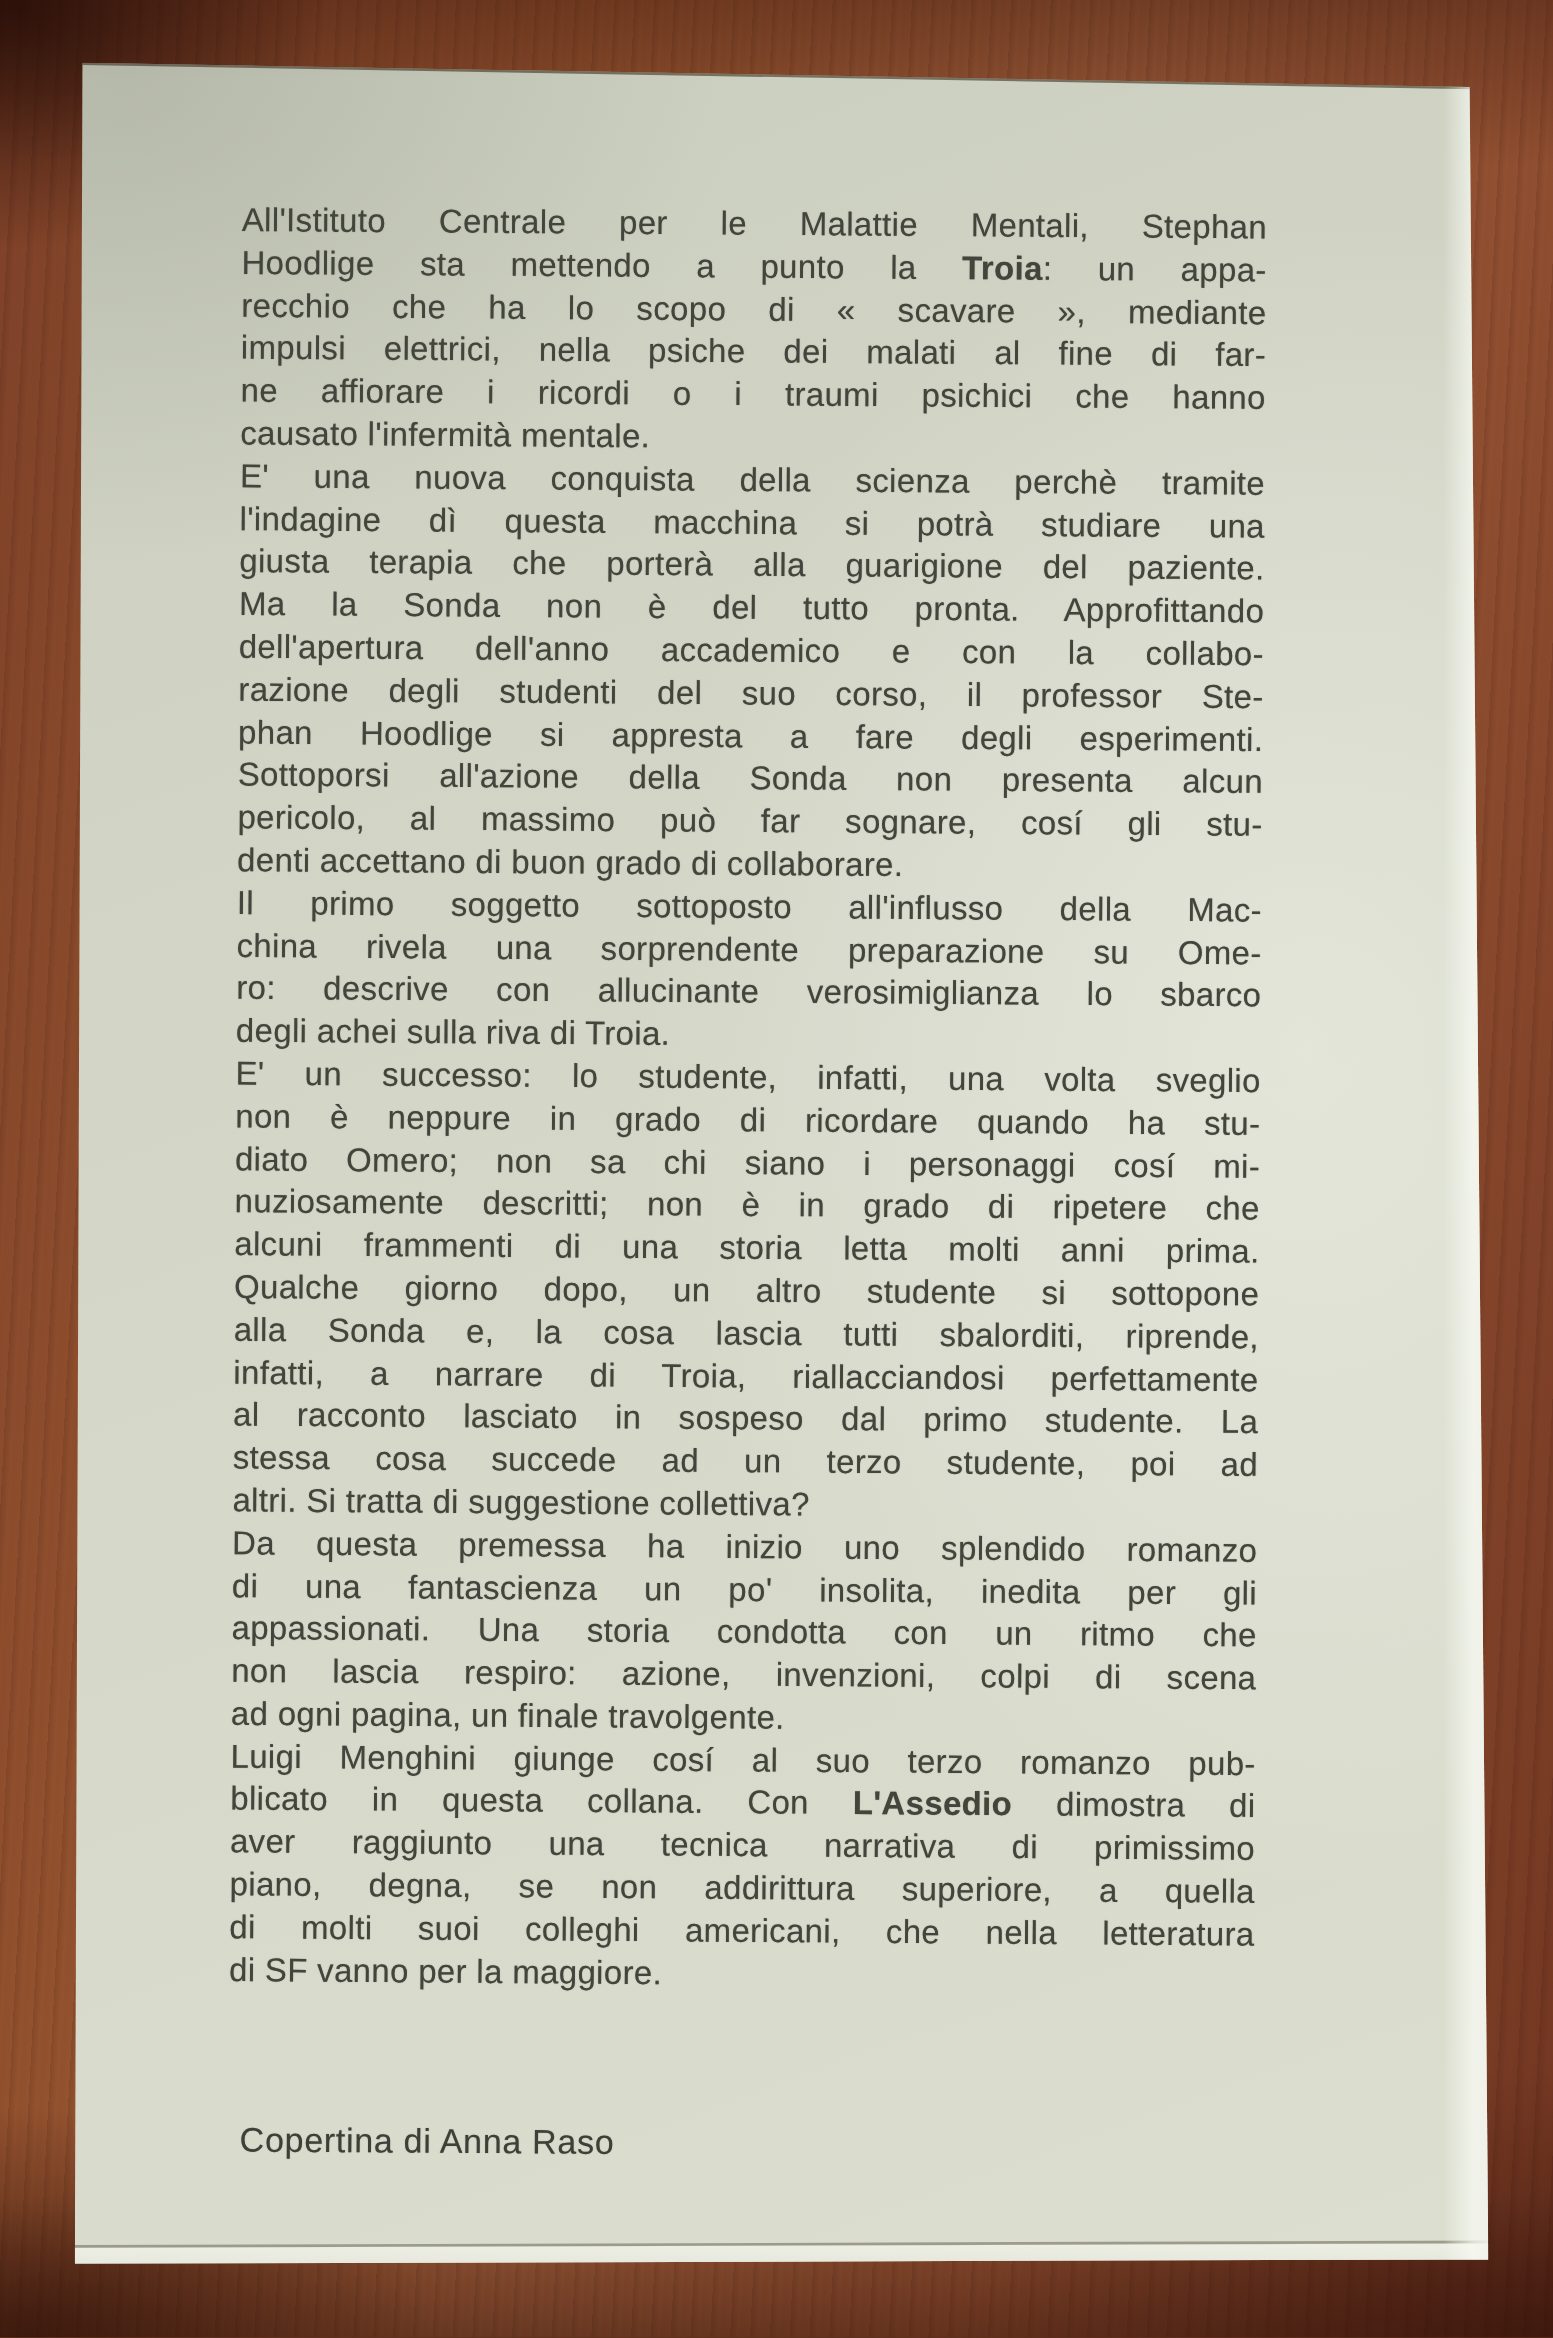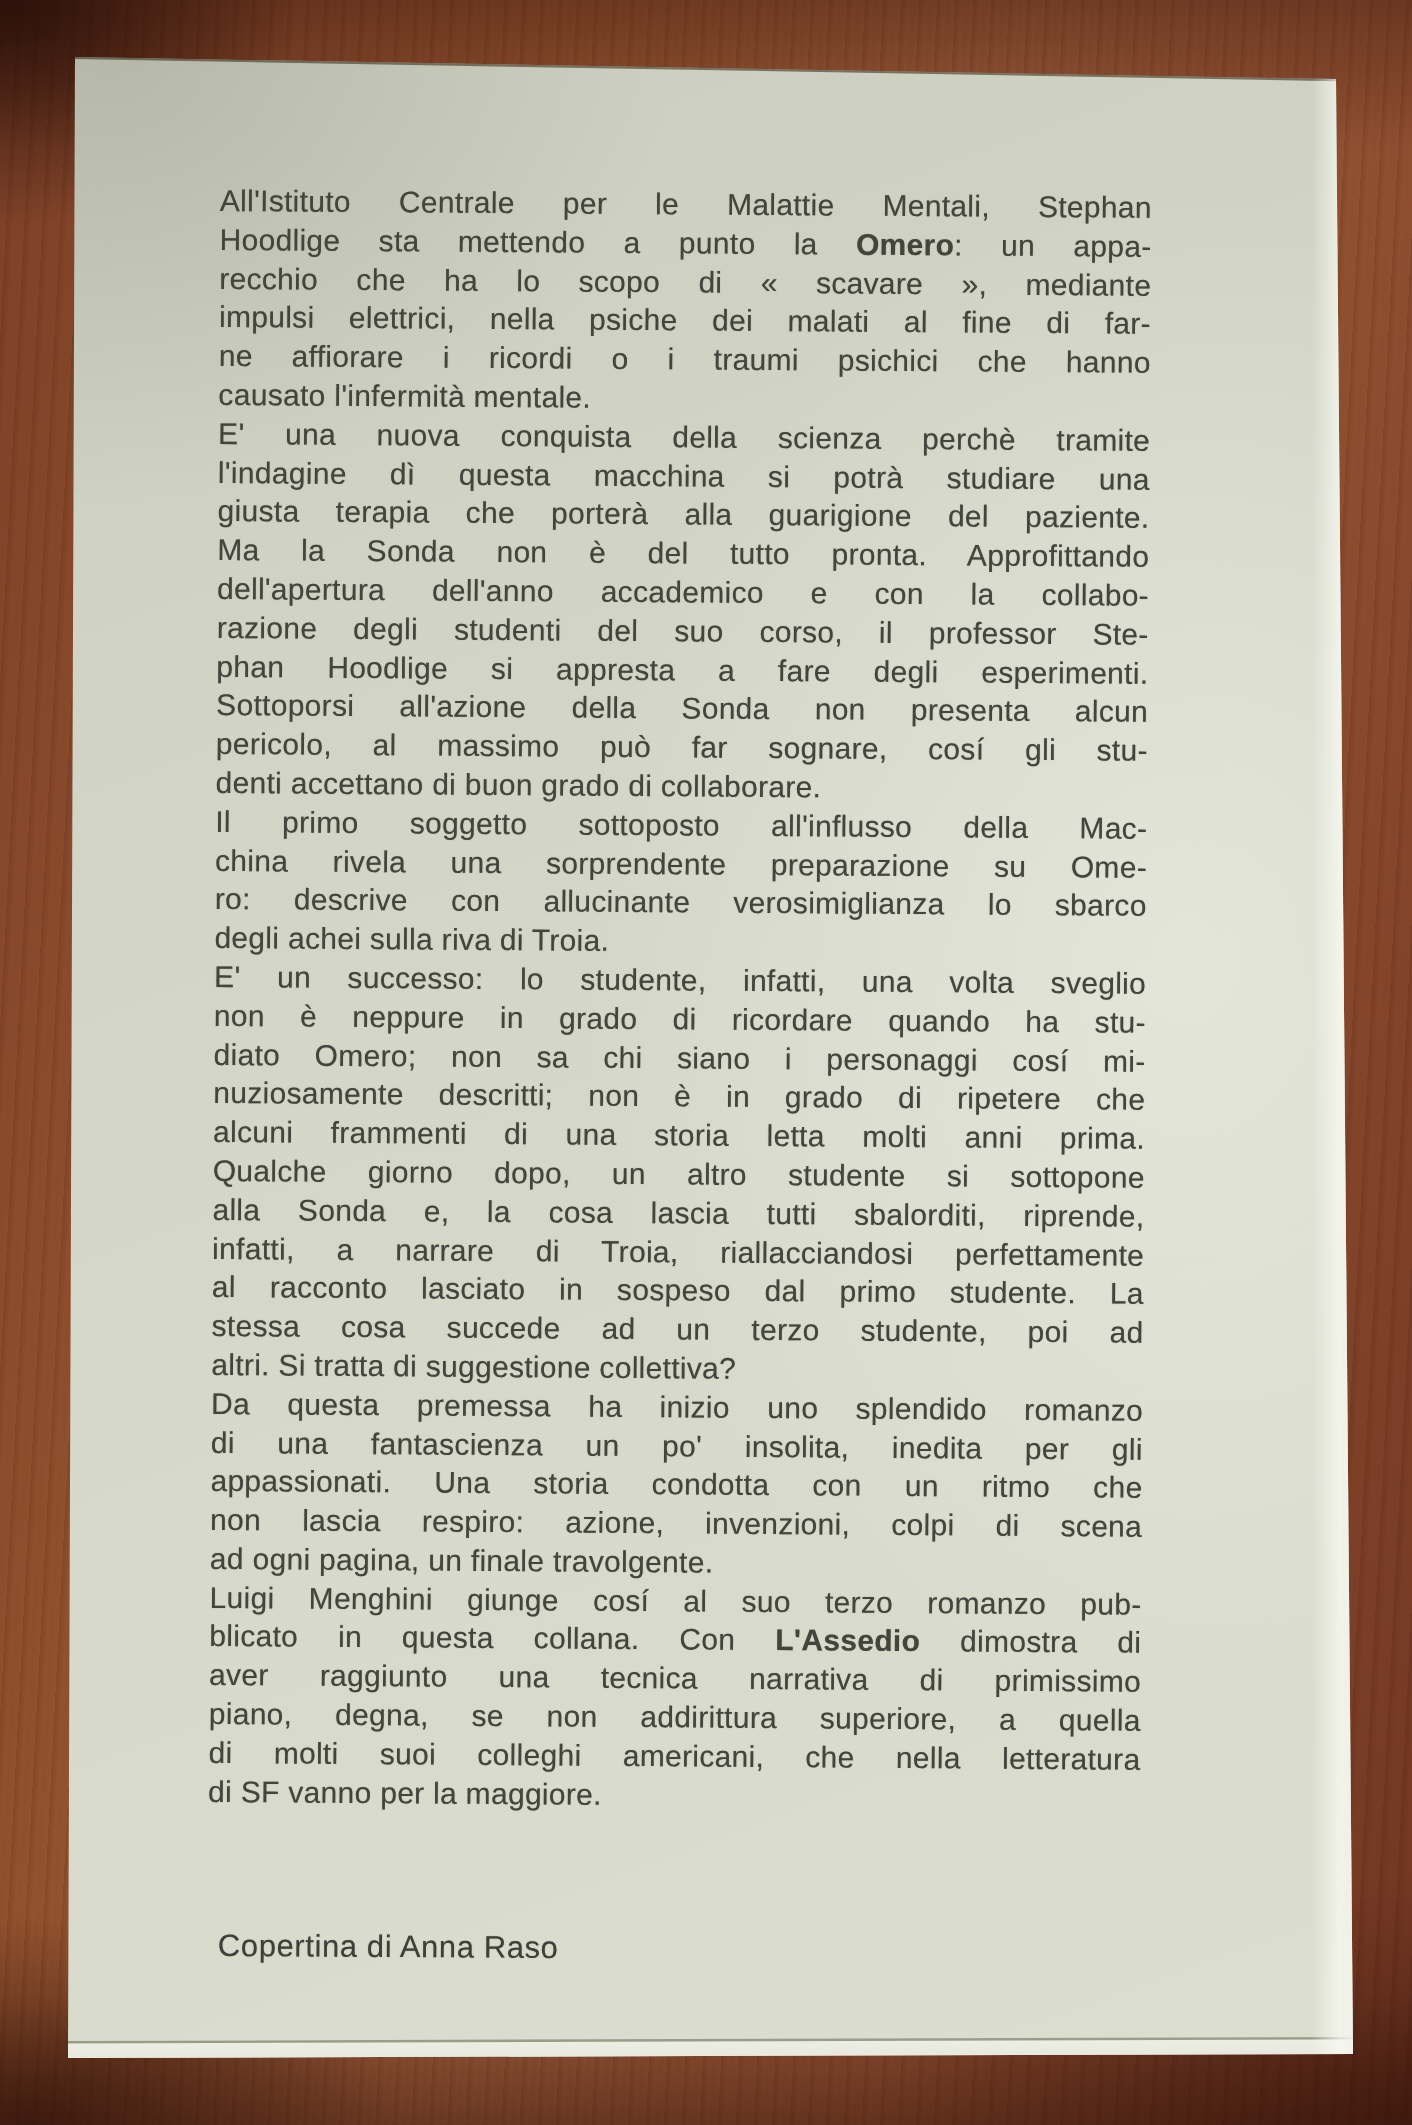--- a/index.html
+++ b/index.html
@@ -76,21 +76,21 @@
 <body>
 
 <div id="scene">
   <div class="wood"></div>
   <div class="cover">
     <div class="cover-top-edge"></div>
     <div class="cover-bottom-edge"></div>
     <div class="cover-right-highlight"></div>
     <div class="blurb">
         <div class="line"><span>All'Istituto Centrale per le Malattie Mentali, Stephan</span></div>
-        <div class="line"><span>Hoodlige sta mettendo a punto la </span><span class="b">Omero</span><span>: un appa-</span></div>
+        <div class="line"><span>Hoodlige sta mettendo a punto la </span><span class="b">Troia</span><span>: un appa-</span></div>
         <div class="line"><span>recchio che ha lo scopo di « scavare », mediante</span></div>
         <div class="line"><span>impulsi elettrici, nella psiche dei malati al fine di far-</span></div>
         <div class="line"><span>ne affiorare i ricordi o i traumi psichici che hanno</span></div>
         <div class="line end"><span>causato l'infermità mentale.</span></div>
         <div class="line"><span>E' una nuova conquista della scienza perchè tramite</span></div>
         <div class="line"><span>l'indagine dì questa macchina si potrà studiare una</span></div>
         <div class="line"><span>giusta terapia che porterà alla guarigione del paziente.</span></div>
         <div class="line"><span>Ma la Sonda non è del tutto pronta. Approfittando</span></div>
         <div class="line"><span>dell'apertura dell'anno accademico e con la collabo-</span></div>
         <div class="line"><span>razione degli studenti del suo corso, il professor Ste-</span></div>

